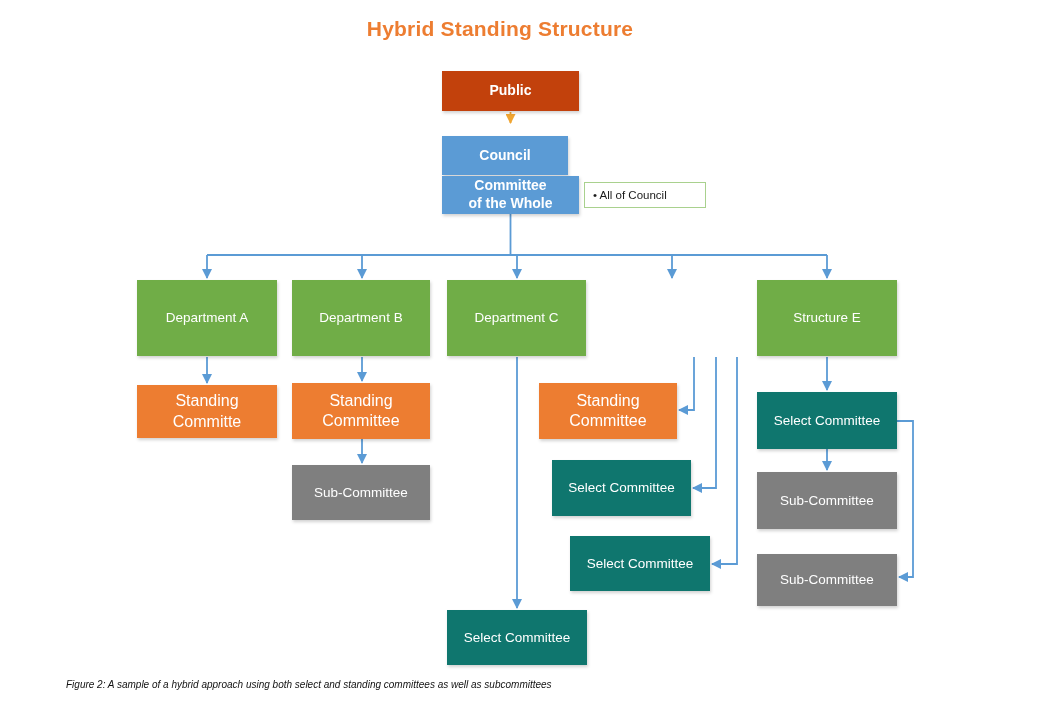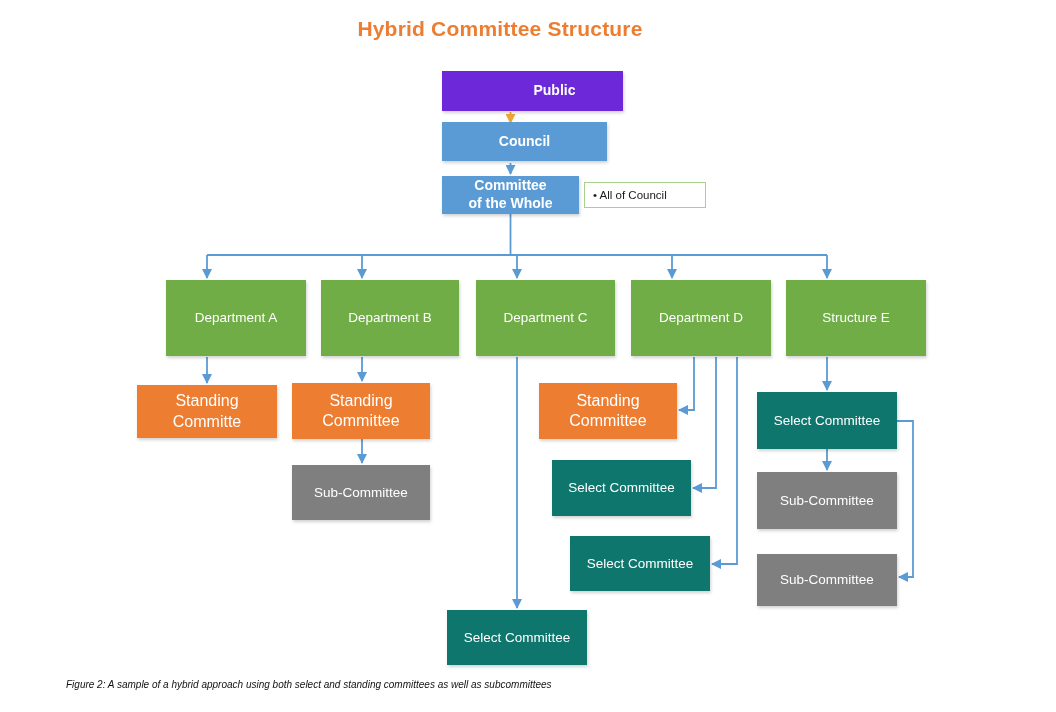--- a/index.html
+++ b/index.html
@@ -15,22 +15,22 @@
   .connectors { position: absolute; left: 0; top: 0; z-index: 1; }
 
   .node {
     position: absolute; z-index: 2;
     display: flex; align-items: center; justify-content: center;
     text-align: center; color: #ffffff;
     white-space: pre-line; line-height: 1.28;
     box-shadow: 1px 2px 3px rgba(0,0,0,0.18);
   }
   .node.main   { font-weight: bold; font-size: 14px; background: #5B9BD5; }
-  .node.gold   { background: #6d28d9; padding-left: 44px; }
-  .node.dept   { font-size: 13.5px; background: #70AD47; margin-left: 29px; }
+  .node.gold   { background: #c2410c; }
+  .node.dept   { font-size: 13.5px; background: #70AD47; }
   .node.orange { font-size: 16px; background: #ED7D31; }
   .node.lgray  { font-size: 13.5px; background: #0f766e; }
   .node.dgray  { font-size: 13.5px; background: #7F7F7F; }
 
   .note {
     position: absolute; z-index: 2;
     display: flex; align-items: center; justify-content: flex-start;
     background: #ffffff; border: 1px solid #A9D18E;
     color: #1a1a1a; font-size: 11.5px; padding-left: 8px;
     box-sizing: border-box;
@@ -39,21 +39,21 @@
   .caption {
     position: absolute; left: 66px; top: 679px; width: 960px;
     font-style: italic; font-size: 10px; color: #111111;
   }
 </style>
 </head>
 <body>
 
 <div class="canvas">
 
-  <div class="title">Hybrid Committee Structure</div>
+  <div class="title">Hybrid Standing Structure</div>
 
   <svg class="connectors" width="1056" height="712">
     <defs>
       <marker id="arrow-blue" markerUnits="userSpaceOnUse" markerWidth="10" markerHeight="10" refX="9" refY="5" orient="auto">
         <path d="M0,0 L10,5 L0,10 Z" fill="#5B9BD5"></path>
       </marker>
       <marker id="arrow-gold" markerUnits="userSpaceOnUse" markerWidth="10" markerHeight="10" refX="9" refY="5" orient="auto">
         <path d="M0,0 L10,5 L0,10 Z" fill="#F0A532"></path>
       </marker>
     </defs>
@@ -82,29 +82,28 @@
     <path d="M694,357 V410 H679" stroke="#5B9BD5" stroke-width="1.8" fill="none" marker-end="url(#arrow-blue)"></path>
     <path d="M716,357 V488 H693" stroke="#5B9BD5" stroke-width="1.8" fill="none" marker-end="url(#arrow-blue)"></path>
     <path d="M737,357 V564 H712" stroke="#5B9BD5" stroke-width="1.8" fill="none" marker-end="url(#arrow-blue)"></path>
 
     <path d="M827,357 V390" stroke="#5B9BD5" stroke-width="1.8" fill="none" marker-end="url(#arrow-blue)"></path>
     <path d="M827,449 V470" stroke="#5B9BD5" stroke-width="1.8" fill="none" marker-end="url(#arrow-blue)"></path>
     <path d="M897,421 H913 V577 H899" stroke="#5B9BD5" stroke-width="1.8" fill="none" marker-end="url(#arrow-blue)"></path>
   </svg>
 
   <div class="node main gold" style="left:442px; top:71px; width:137px; height:40px;">Public</div>
-  <div class="node main" style="left:442px; top:122px; width:165px; height:39px;">Council</div>
+  <div class="node main" style="left:442px; top:136px; width:126px; height:39px;">Council</div>
   <div class="node main" style="left:442px; top:176px; width:137px; height:38px;">Committee
 of the Whole</div>
   <div class="note" style="left:584px; top:182px; width:122px; height:26px;">• All of Council</div>
 
   <div class="node dept" style="left:137px; top:280px; width:140px; height:76px;">Department A</div>
   <div class="node dept" style="left:447px; top:280px; width:139px; height:76px;">Department C</div>
   <div class="node dept" style="left:292px; top:280px; width:138px; height:76px;">Department B</div>
-  <div class="node dept" style="left:602px; top:280px; width:140px; height:76px;">Department D</div>
   <div class="node dept" style="left:757px; top:280px; width:140px; height:76px;">Structure E</div>
 
   <div class="node orange" style="left:137px; top:385px; width:140px; height:53px;">Standing
 Committe</div>
 
   <div class="node orange" style="left:292px; top:383px; width:138px; height:56px;">Standing
 Committee</div>
   <div class="node dgray" style="left:292px; top:465px; width:138px; height:55px;">Sub-Committee</div>
 
   <div class="node lgray" style="left:447px; top:610px; width:140px; height:55px;">Select Committee</div>

